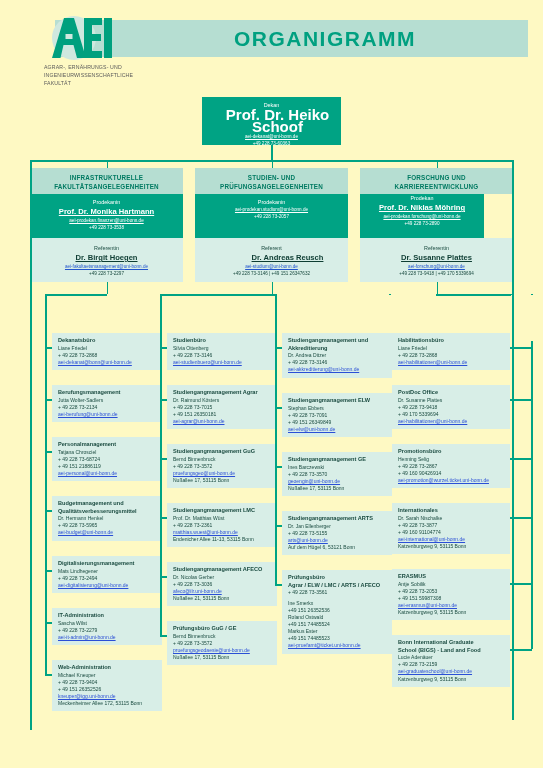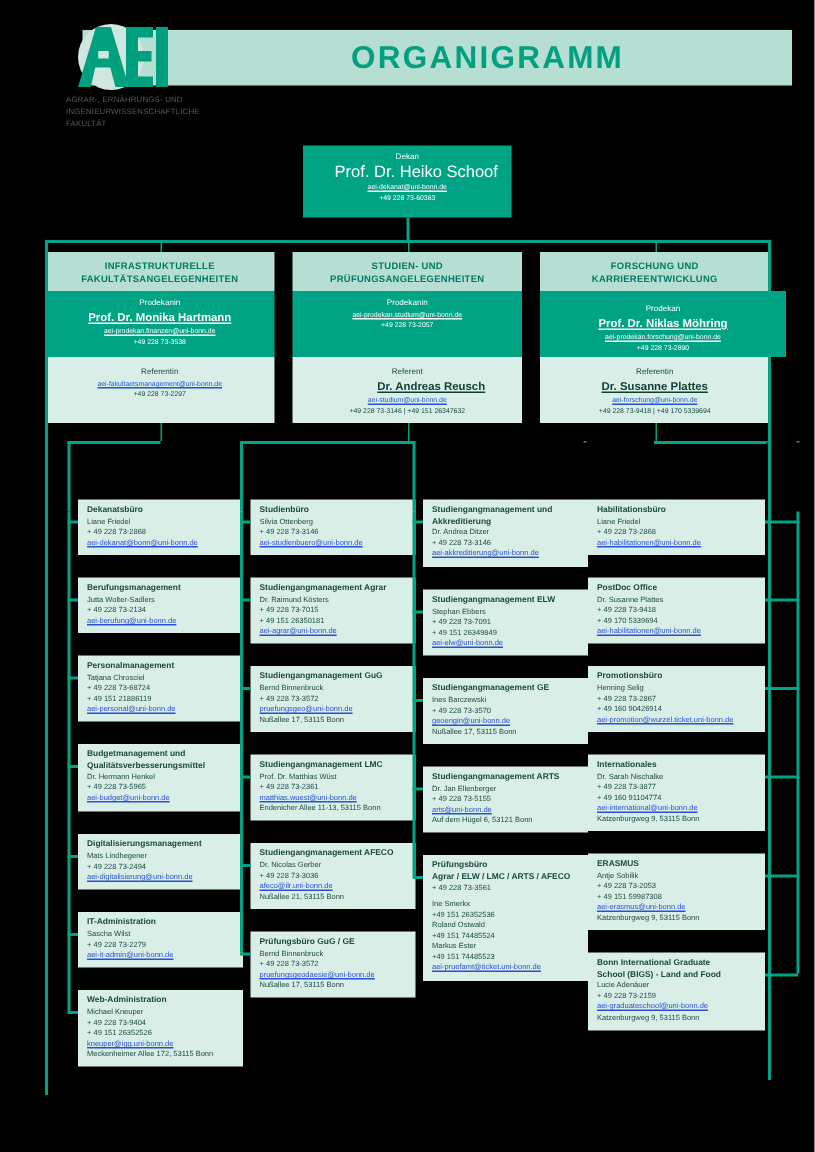--- a/index.html
+++ b/index.html
@@ -2,21 +2,21 @@
 <html><head>
 <meta charset="utf-8">
 <style>
   * { box-sizing: border-box; margin: 0; padding: 0; }
   html, body {
     width: 543px; height: 768px;
     background: #ffffff;
     font-family: "Liberation Sans", sans-serif;
     overflow: hidden;
   }
-  .page { position: relative; width: 543px; height: 768px; background: #000000; }
+  .page { position: relative; width: 543px; height: 768px; background: #fef9c3; }
 
   
   .header-band {
     position: absolute; left: 55px; top: 20px; width: 473px; height: 37px;
     background: #b6ded2;
   }
   .header-title {
     position: absolute; left: 160px; top: 26px; width: 330px; height: 26px;
     text-align: center;
     font-size: 21px; font-weight: bold; letter-spacing: 1.5px;
@@ -34,21 +34,21 @@
   
   .box { position: absolute; }
   .dark {
     background: #00a384; color: #ffffff; text-align: center;
   }
   .light {
     background: #b6ded2; color: #007a62; text-align: center;
   }
 
   .role { font-size: 5.4px; line-height: 8px; }
-  .name { font-size: 11px; font-weight: normal; line-height: 12px; margin-left: 12px; }
+  .name { font-size: 15px; font-weight: bold; line-height: 12px; margin-left: 12px; }
   .name-sm { font-size: 7.6px; font-weight: bold; line-height: 11px; text-decoration: underline; }
   .mail { font-size: 4.6px; line-height: 7px; text-decoration: underline; }
   .mail-b { font-size: 4.6px; line-height: 7px; text-decoration: underline; color:#2255cc; }
   .tel { font-size: 4.6px; line-height: 7px; }
   .hdr-title {
     font-size: 6.3px; font-weight: bold; line-height: 9px; letter-spacing: .2px;
   }
 
   
   .card {
@@ -107,20 +107,21 @@
         <div class="hdr-title">FAKULTÄTSANGELEGENHEITEN</div>
       </div>
       <div class="box dark" style="left:30px;top:194px;width:153px;height:44px;padding-top:4px;">
         <div class="role">Prodekanin</div>
         <div class="name-sm">Prof. Dr. Monika Hartmann</div>
         <a class="mail" style="color:#ffffff;display:block;">aei-prodekan.finanzen@uni-bonn.de</a>
         <div class="tel">+49 228 73-3538</div>
       </div>
       <div class="box light" style="left:30px;top:238px;width:153px;height:44px;padding-top:6px;background:#d8eee7;color:#1a4b40;">
         <div class="role">Referentin</div>
+        <div class="name-sm" style="color:#0e3d33;">Dr. Birgit Hoegen</div>
         <a class="mail-b" style="display:block;">aei-fakultaetsmanagement@uni-bonn.de</a>
         <div class="tel">+49 228 73-2297</div>
       </div>
       <div class="vline" style="left:106.5px;top:282px;height:12px;"></div>
       <div class="vline" style="left:271.5px;top:160px;height:8px;"></div>
       <div class="box light" style="left:195px;top:168px;width:153px;height:26px;padding-top:5px;">
         <div class="hdr-title">STUDIEN- UND</div>
         <div class="hdr-title">PRÜFUNGSANGELEGENHEITEN</div>
       </div>
       <div class="box dark" style="left:195px;top:194px;width:153px;height:44px;padding-top:4px;">
@@ -133,21 +134,21 @@
         <div class="name-sm" style="color:#0e3d33;margin-left:32px;">Dr. Andreas Reusch</div>
         <a class="mail-b" style="display:block;">aei-studium@uni-bonn.de</a>
         <div class="tel">+49 228 73-3146 | +49 151 26347632</div>
       </div>
       <div class="vline" style="left:271.5px;top:282px;height:12px;"></div>
       <div class="vline" style="left:436.5px;top:160px;height:8px;"></div>
       <div class="box light" style="left:360px;top:168px;width:153px;height:26px;padding-top:5px;">
         <div class="hdr-title">FORSCHUNG UND</div>
         <div class="hdr-title">KARRIEREENTWICKLUNG</div>
       </div>
-      <div class="box dark" style="left:360px;top:194px;width:164px;height:44px;padding-top:8px;">
+      <div class="box dark" style="left:360px;top:194px;width:124px;height:44px;padding-top:0;">
         <div class="role">Prodekan</div>
         <div class="name-sm">Prof. Dr.  Niklas Möhring</div>
         <a class="mail" style="color:#ffffff;display:block;">aei-prodekan.forschung@uni-bonn.de</a>
         <div class="tel">+49 228 73-2890</div>
       </div>
       <div class="box light" style="left:360px;top:238px;width:153px;height:44px;padding-top:6px;background:#d8eee7;color:#1a4b40;">
         <div class="role">Referentin</div>
         <div class="name-sm" style="color:#0e3d33;">Dr. Susanne Plattes</div>
         <a class="mail-b" style="display:block;">aei-forschung@uni-bonn.de</a>
         <div class="tel">+49 228 73-9418 | +49 170 5339694</div>

